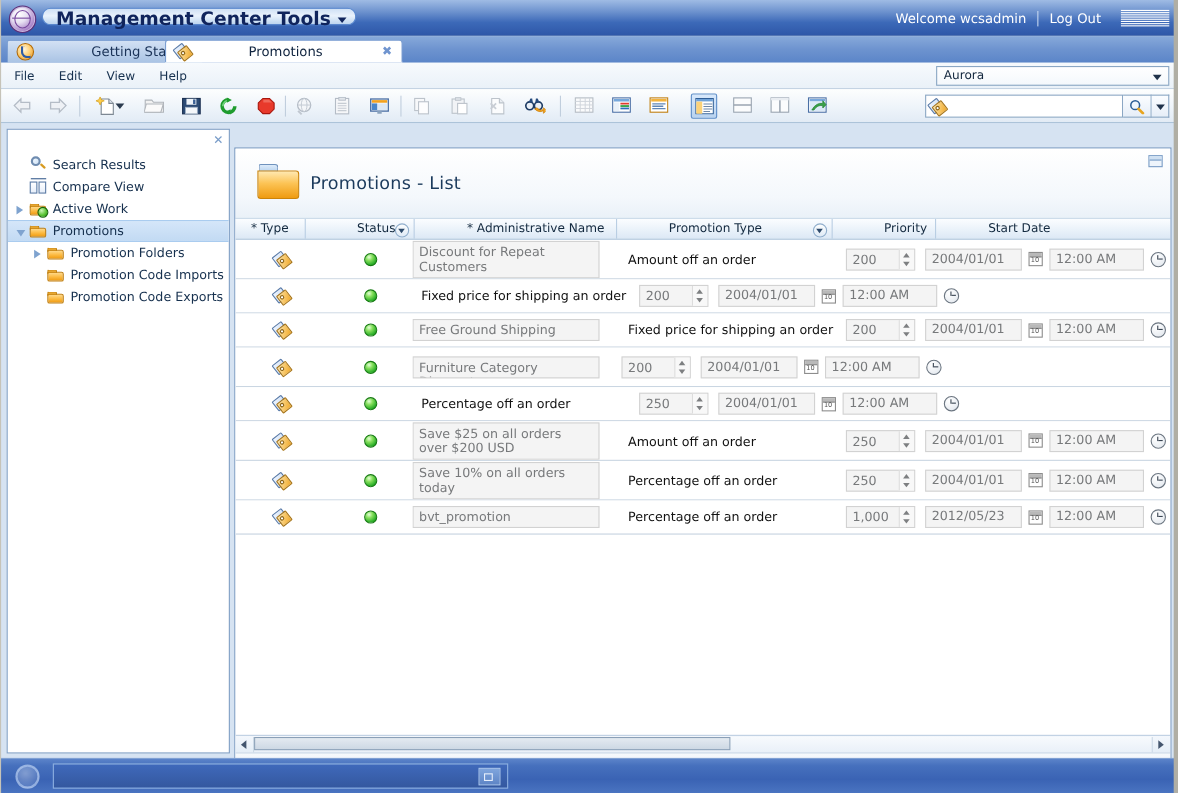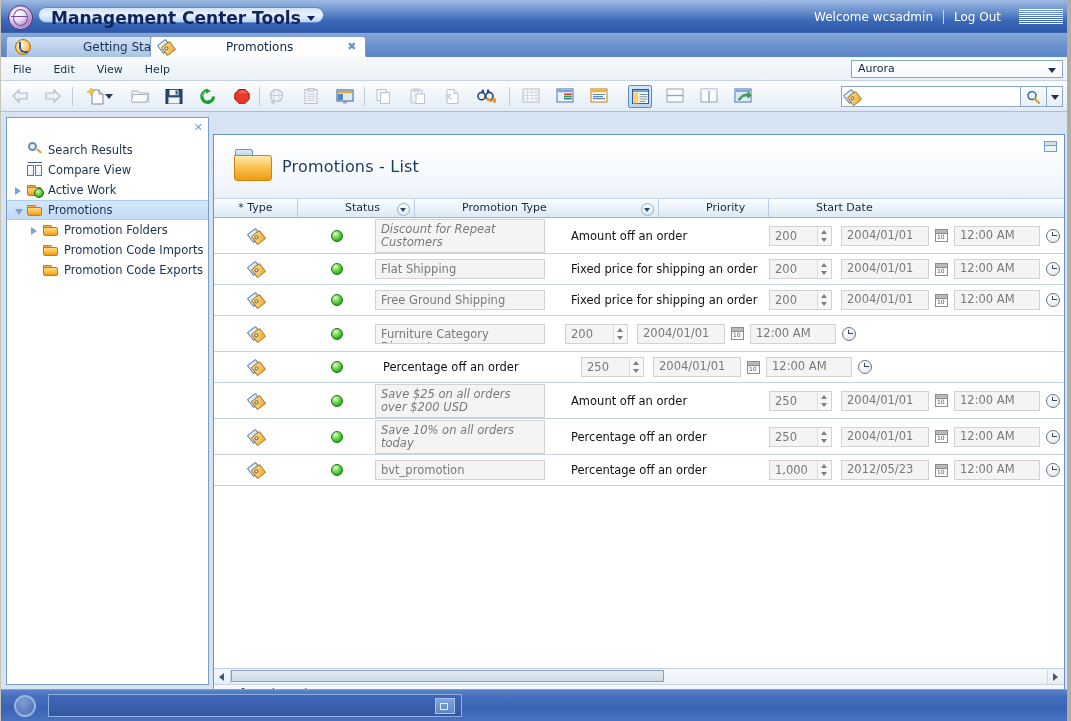--- a/index.html
+++ b/index.html
@@ -617,21 +617,21 @@
     background: #f4f4f4;
     border: 1px solid #d2d2d2;
     box-sizing: border-box;
     color: #77797b;
     font-size: 11.5px;
     padding: 2px 5px;
     line-height: 13px;
     overflow: hidden;
   }
   .namefield { width: 170px; }
-  .namefield.two { height: 34px; padding-top: 3px; font-style: italic; }
+  .namefield.two { height: 34px; padding-top: 3px; }
   .namefield.one { height: 20px; padding-top: 3px; }
 
   .spin-wrap {
     display: flex;
     width: 63px; height: 20px;
     border: 1px solid #d2d2d2;
     background: #f4f4f4;
     box-sizing: border-box;
   }
   .spin-wrap .val {
@@ -1180,20 +1180,21 @@
       </div>
 
       <div class="grid">
 
         <div class="grid-head">
           <div class="gh center" style="width:84px">* Type</div>
           <div class="gh" style="width:77px">
             <span>Status</span>
             <span class="sortbtn"></span>
           </div>
+          <div class="gh" style="width:188px">* Administrative Name</div>
           <div class="gh" style="width:204px">
             <span>Promotion Type</span>
             <span class="sortbtn"></span>
           </div>
           <div class="gh" style="width:70px">Priority</div>
           <div class="gh" style="width:227px;border-right:none">Start Date</div>
         </div>
 
         <div class="grid-body">
 
@@ -1231,23 +1232,20 @@
           <div class="row h2">
             <div class="cell c-type" style="width:84px">
               <span class="icon-tag">
                   <i class="back"></i>
                   <i class="front"></i>
                 </span>
             </div>
             <div class="cell c-status" style="width:77px">
               <span class="statusdot"></span>
             </div>
-            <div class="cell" style="width:188px">
-              <div class="txtfield namefield one">Flat Shipping</div>
-            </div>
             <div class="cell" style="width:204px;padding-left:8px">Fixed price for shipping an order</div>
             <div class="cell" style="width:70px;padding-left:2px">
               <div class="spin-wrap">
                 <span class="val">200</span>
                 <span class="arrows">
                     <span class="up"></span>
                     <span class="dn"></span>
                   </span>
               </div>
             </div>

